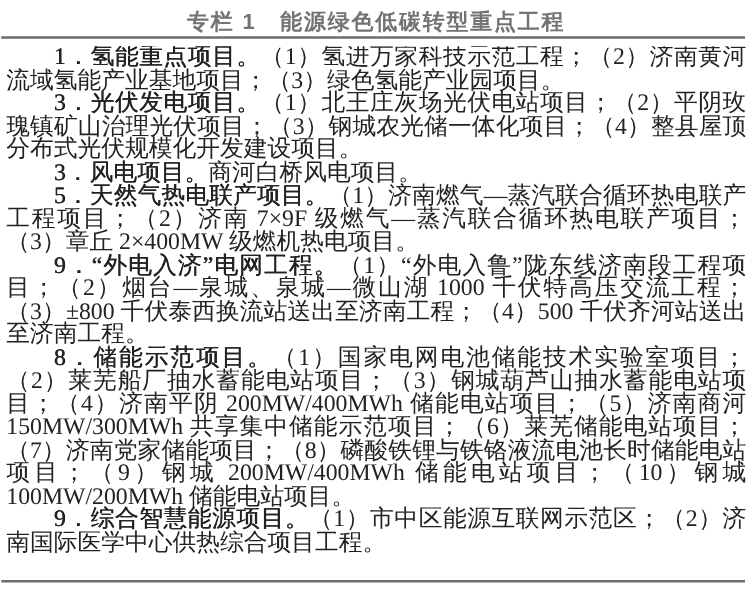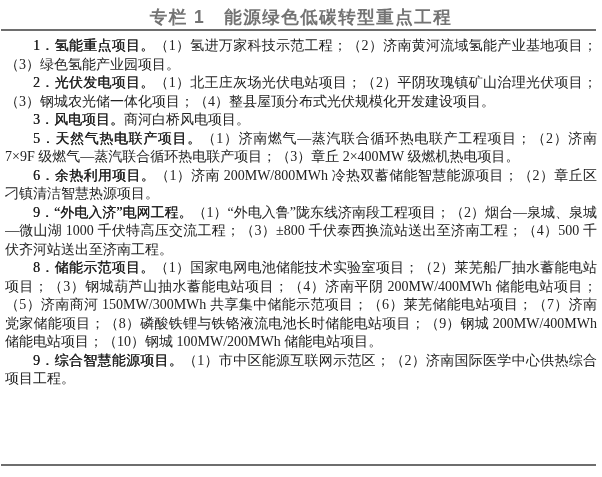--- a/index.html
+++ b/index.html
@@ -34,21 +34,21 @@
   }
   .rule-top { top: 29px; }
   .rule-bottom { top: 464px; }
   .body-text {
     position: absolute;
     top: 37px;
     left: 5px;
     width: 592px;
     height: 426px;
     overflow: hidden;
-    font-size: 14px;
+    font-size: 19px;
     line-height: 18.5px;
     text-align: justify;
     text-justify: inter-ideograph;
     color: #222222;
   }
   .item {
     margin: 0;
     padding: 0;
     text-indent: 2em;
   }
@@ -61,24 +61,23 @@
 <body>
 
 <div class="page">
 
   <div class="box-title">专栏 1　能源绿色低碳转型重点工程</div>
 
   <div class="rule rule-top"></div>
 
   <div class="body-text">
     <p class="item"><span class="lead">1．氢能重点项目。</span><span class="txt">（1）氢进万家科技示范工程；（2）济南黄河流域氢能产业基地项目；（3）绿色氢能产业园项目。</span></p>
-    <p class="item"><span class="lead">2．光伏发电项目。</span><span class="txt">（1）北王庄灰场光伏电站项目；（2）平阴玫瑰镇矿山治理光伏项目；（3）钢城农光储一体化项目；（4）整县屋顶分布式光伏规模化开发建设项目。</span></p>
+    <p class="item"><span class="lead">3．光伏发电项目。</span><span class="txt">（1）北王庄灰场光伏电站项目；（2）平阴玫瑰镇矿山治理光伏项目；（3）钢城农光储一体化项目；（4）整县屋顶分布式光伏规模化开发建设项目。</span></p>
     <p class="item"><span class="lead">3．风电项目。</span><span class="txt">商河白桥风电项目。</span></p>
     <p class="item"><span class="lead">5．天然气热电联产项目。</span><span class="txt">（1）济南燃气—蒸汽联合循环热电联产工程项目；（2）济南 7×9F 级燃气—蒸汽联合循环热电联产项目；（3）章丘 2×400MW 级燃机热电项目。</span></p>
-    <p class="item"><span class="lead">6．余热利用项目。</span><span class="txt">（1）济南 200MW/800MWh 冷热双蓄储能智慧能源项目；（2）章丘区刁镇清洁智慧热源项目。</span></p>
     <p class="item"><span class="lead">9．“外电入济”电网工程。</span><span class="txt">（1）“外电入鲁”陇东线济南段工程项目；（2）烟台—泉城、泉城—微山湖 1000 千伏特高压交流工程；（3）±800 千伏泰西换流站送出至济南工程；（4）500 千伏齐河站送出至济南工程。</span></p>
     <p class="item"><span class="lead">8．储能示范项目。</span><span class="txt">（1）国家电网电池储能技术实验室项目；（2）莱芜船厂抽水蓄能电站项目；（3）钢城葫芦山抽水蓄能电站项目；（4）济南平阴 200MW/400MWh 储能电站项目；（5）济南商河 150MW/300MWh 共享集中储能示范项目；（6）莱芜储能电站项目；（7）济南党家储能项目；（8）磷酸铁锂与铁铬液流电池长时储能电站项目；（9）钢城 200MW/400MWh 储能电站项目；（10）钢城 100MW/200MWh 储能电站项目。</span></p>
     <p class="item"><span class="lead">9．综合智慧能源项目。</span><span class="txt">（1）市中区能源互联网示范区；（2）济南国际医学中心供热综合项目工程。</span></p>
   </div>
 
   <div class="rule rule-bottom"></div>
 
 </div>
 
 </body></html>

